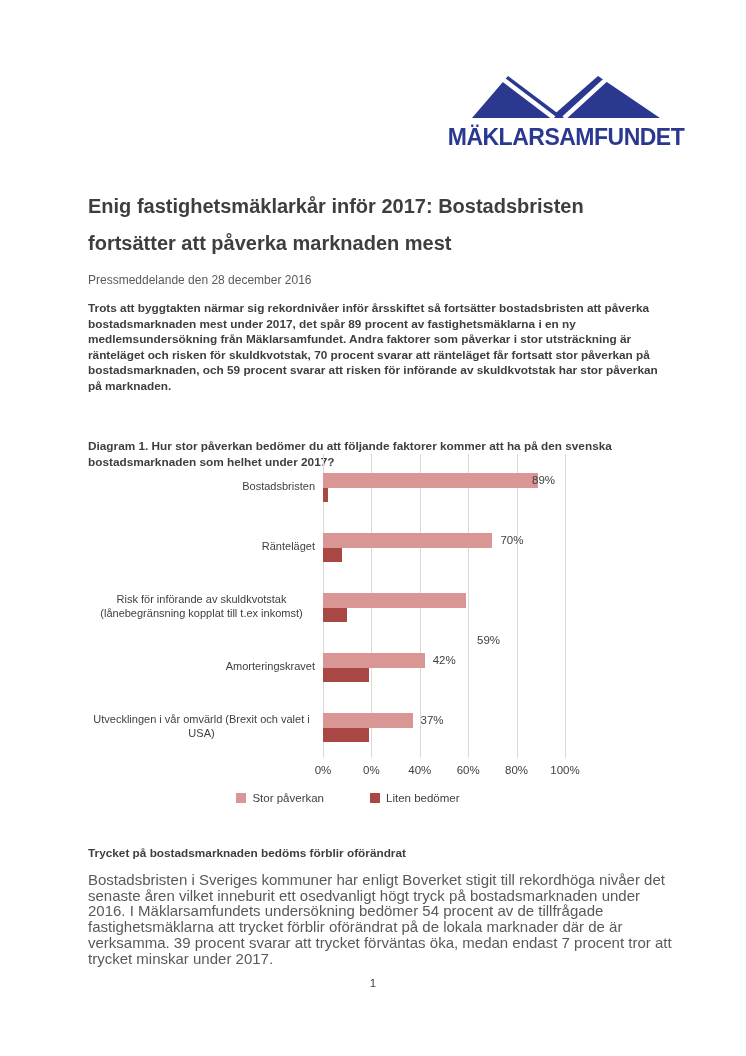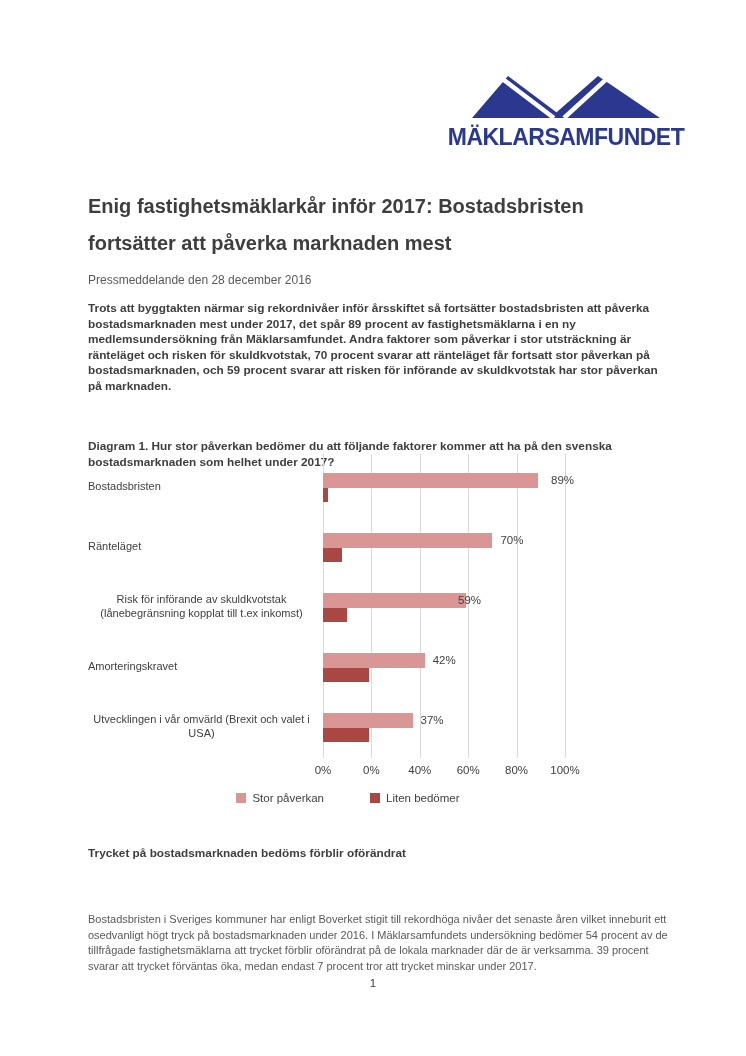--- a/index.html
+++ b/index.html
@@ -15,30 +15,30 @@
   .title{position:absolute;top:188px;left:88px;width:610px;
     font-size:20px;font-weight:700;color:#3E3E3E;line-height:37px;}
   .dateline{position:absolute;top:273px;left:88px;font-size:12px;color:#595959;}
   .lead{position:absolute;top:301px;left:88px;width:574px;
     font-size:11.8px;font-weight:700;color:#3E3E3E;line-height:15.6px;}
   .caption{position:absolute;top:415px;left:88px;width:578px;
     font-size:11.8px;font-weight:700;color:#3E3E3E;line-height:15.6px;margin-top:24px;}
   .section-heading{position:absolute;top:846px;left:88px;width:600px;
     font-size:11.8px;font-weight:700;color:#3E3E3E;}
   .bodytext{position:absolute;top:872px;left:88px;width:586px;
-    font-size:11px;color:#595959;line-height:15.7px;margin-top:40px;}
+    font-size:15px;color:#595959;line-height:15.7px;}
   .pagenum{position:absolute;top:977px;left:0;width:746px;text-align:center;
     font-size:11.5px;color:#404040;}
   
   .chart{position:absolute;top:456px;left:88px;width:580px;}
   .rows-wrap{position:relative;height:300px;}
   .gridlayer{position:absolute;left:235px;top:-2px;width:242px;height:304px;}
   .gridline{position:absolute;top:0;bottom:0;width:1px;background:#D9D9D9;}
   .crow{display:flex;height:60px;}
-  .cat{width:227px;padding-right:8px;display:flex;align-items:center;}
+  .cat{width:227px;padding-right:8px;display:flex;justify-content:flex-end;align-items:center;}
   .cat span{display:block;text-align:center;font-size:11px;color:#404040;line-height:14.5px;}
   .bars{position:relative;width:345px;height:60px;}
   .bar{position:absolute;left:0;}
   .bar.stor{top:17px;height:15px;}
   .bar.liten{top:32px;height:14px;}
   .vlabel{position:absolute;top:17px;height:15px;line-height:15px;
     font-size:11.5px;color:#404040;white-space:nowrap;}
   .axis{position:relative;margin-left:235px;width:242px;height:22px;margin-top:6px;}
   .axis span{position:absolute;top:2px;transform:translateX(-50%);
     font-size:11.5px;color:#404040;white-space:nowrap;}
@@ -81,41 +81,41 @@
         <div class="gridline" style="left: 100%;"></div>
       </div>
     <div>
         <div class="crow">
           <div class="cat">
             <span>Bostadsbristen</span>
           </div>
           <div class="bars">
             <div class="bar stor" style="width: 215.38px; background: rgb(217, 150, 148);"></div>
             <div class="bar liten" style="width: 4.84px; background: rgb(168, 71, 67);"></div>
-            <span class="vlabel" style="left: 228px;">89%</span>
+            <span class="vlabel" style="left: 209px;">89%</span>
           </div>
         </div>
         <div class="crow">
           <div class="cat">
             <span>Ränteläget</span>
           </div>
           <div class="bars">
             <div class="bar stor" style="width: 169.4px; background: rgb(217, 150, 148);"></div>
             <div class="bar liten" style="width: 19.36px; background: rgb(168, 71, 67);"></div>
             <span class="vlabel" style="left: 177.4px;">70%</span>
           </div>
         </div>
         <div class="crow">
           <div class="cat">
             <span>Risk för införande av skuldkvotstak (lånebegränsning kopplat till t.ex inkomst)</span>
           </div>
           <div class="bars">
             <div class="bar stor" style="width: 142.78px; background: rgb(217, 150, 148);"></div>
             <div class="bar liten" style="width: 24.2px; background: rgb(168, 71, 67);"></div>
-            <span class="vlabel" style="left: 135px;">59%</span>
+            <span class="vlabel" style="left: 154px; margin-top: 40px;">59%</span>
           </div>
         </div>
         <div class="crow">
           <div class="cat">
             <span>Amorteringskravet</span>
           </div>
           <div class="bars">
             <div class="bar stor" style="width: 101.64px; background: rgb(217, 150, 148);"></div>
             <div class="bar liten" style="width: 45.98px; background: rgb(168, 71, 67);"></div>
             <span class="vlabel" style="left: 109.64px;">42%</span>

